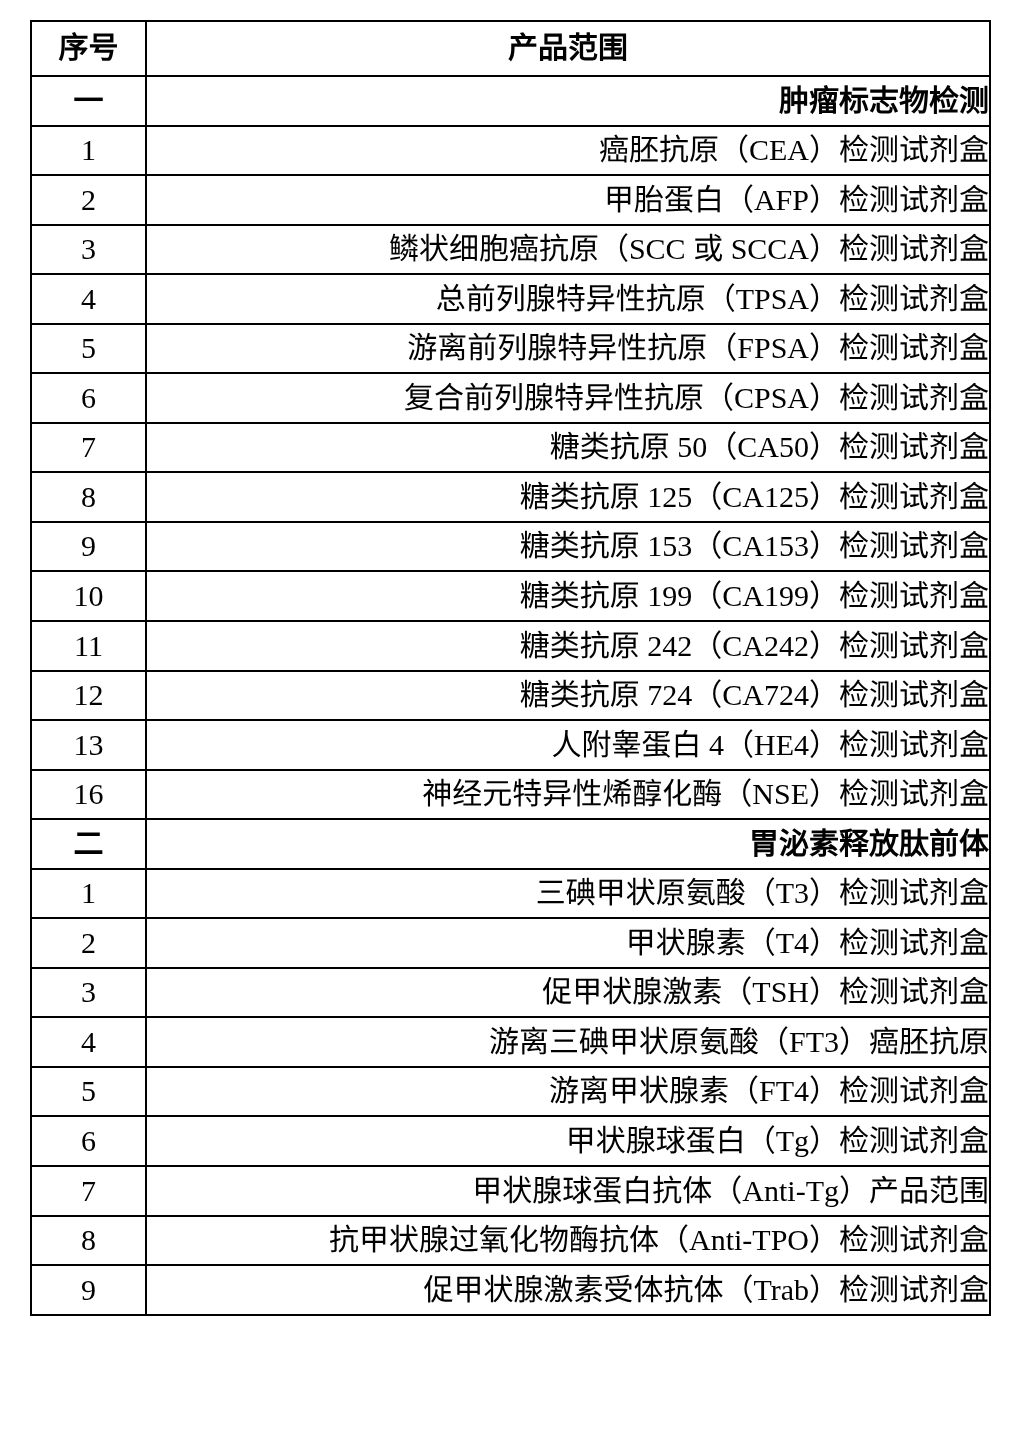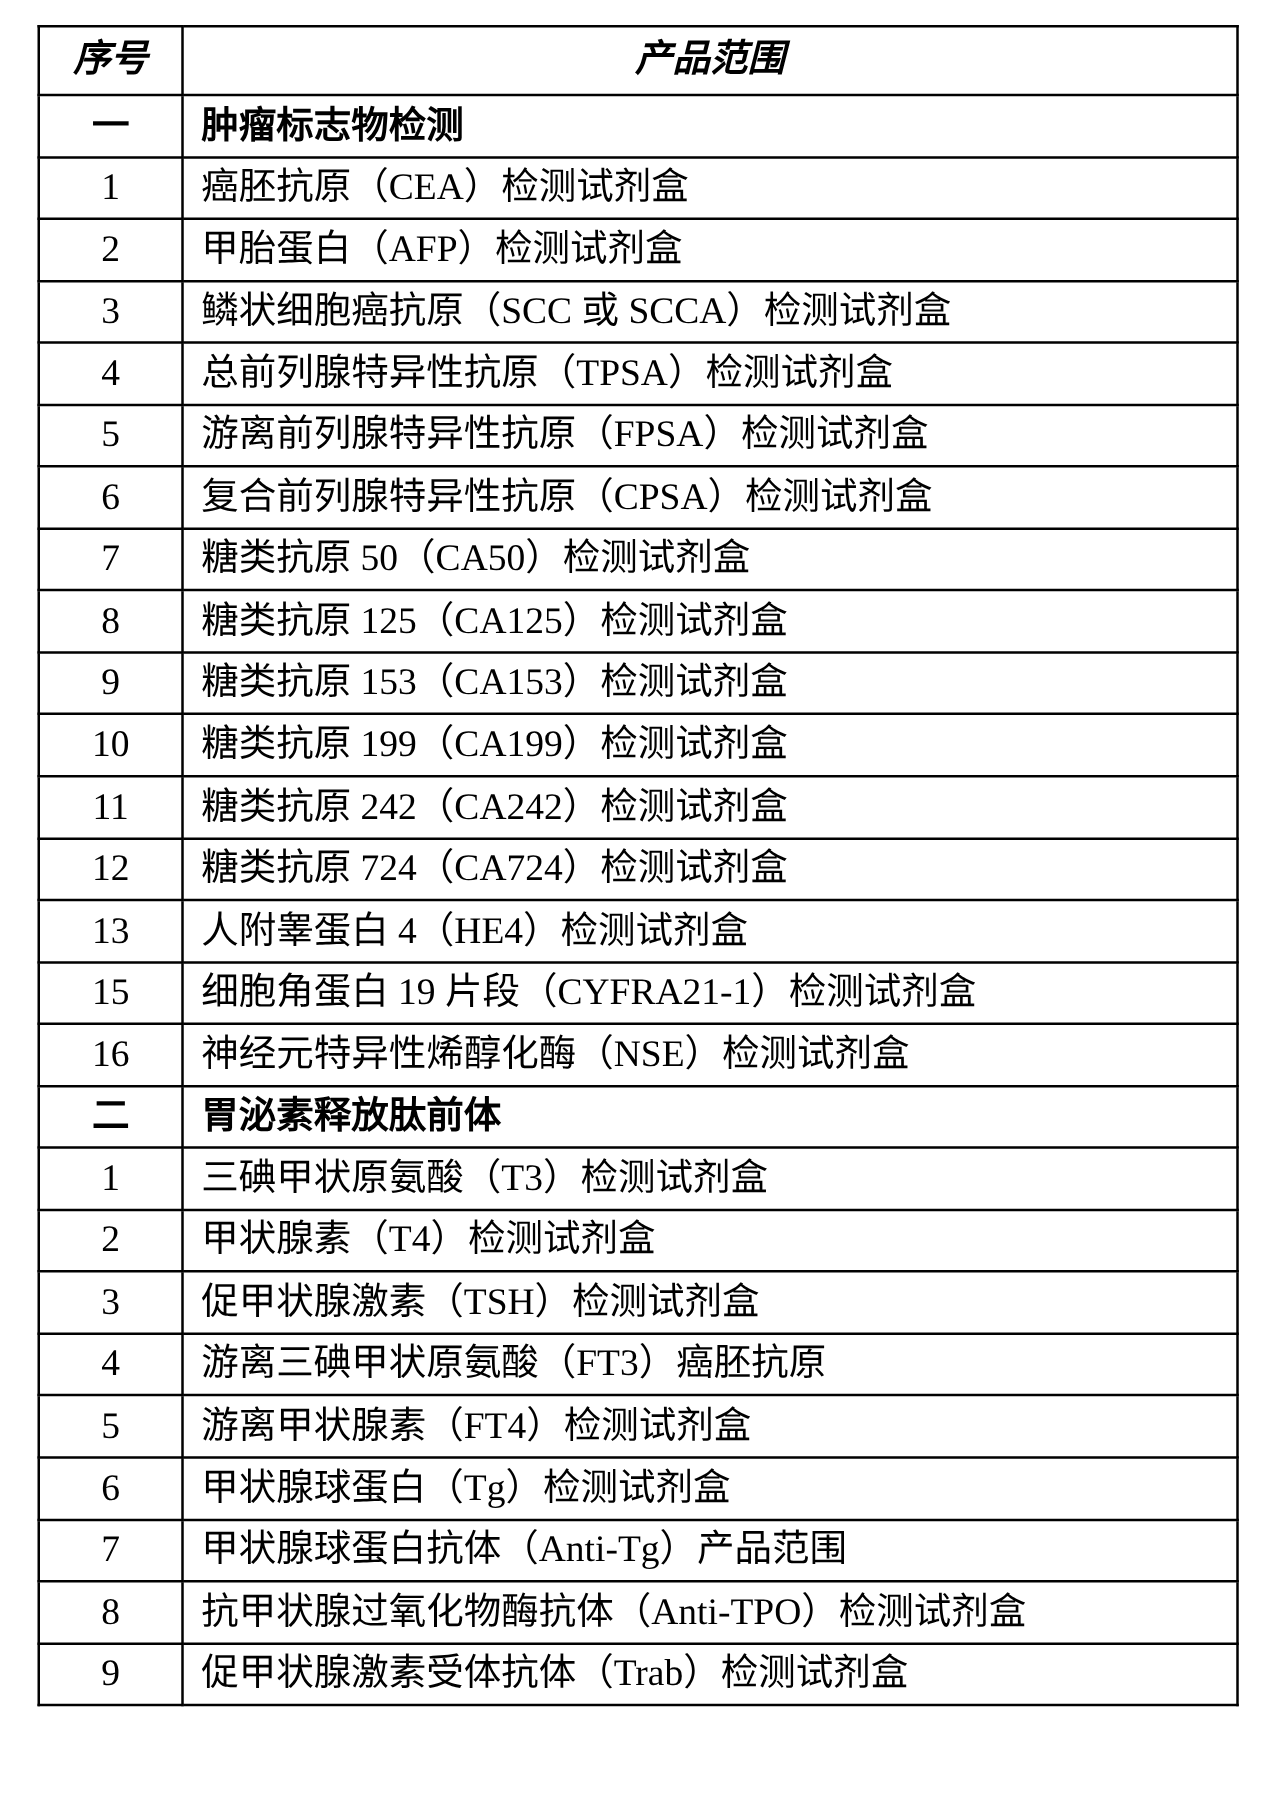--- a/index.html
+++ b/index.html
@@ -35,27 +35,26 @@
     padding: 0;
     vertical-align: middle;
     overflow: hidden;
     white-space: nowrap;
   }
   .product-table thead tr { height: 55px; }
   .product-table tbody tr { height: 49.55px; }
   .product-table th {
     font-weight: bold;
     text-align: center;
-    font-style: italic;
   }
   td.cell-no {
     text-align: center;
   }
   td.cell-name {
-    text-align: left;
+    text-align: right;
     padding-left: 14px;
   }
   tr.section-row td {
     font-weight: bold;
   }
 </style>
 </head>
 <body>
 
 <div class="page">
@@ -121,24 +120,20 @@
       </tr>
       <tr>
         <td class="cell-no">12</td>
         <td class="cell-name">糖类抗原 724（CA724）检测试剂盒</td>
       </tr>
       <tr>
         <td class="cell-no">13</td>
         <td class="cell-name">人附睾蛋白 4（HE4）检测试剂盒</td>
       </tr>
       <tr>
-        <td class="cell-no">15</td>
-        <td class="cell-name">细胞角蛋白 19 片段（CYFRA21-1）检测试剂盒</td>
-      </tr>
-      <tr>
         <td class="cell-no">16</td>
         <td class="cell-name">神经元特异性烯醇化酶（NSE）检测试剂盒</td>
       </tr>
       <tr class="section-row">
         <td class="cell-no">二</td>
         <td class="cell-name">胃泌素释放肽前体</td>
       </tr>
       <tr>
         <td class="cell-no">1</td>
         <td class="cell-name">三碘甲状原氨酸（T3）检测试剂盒</td>

